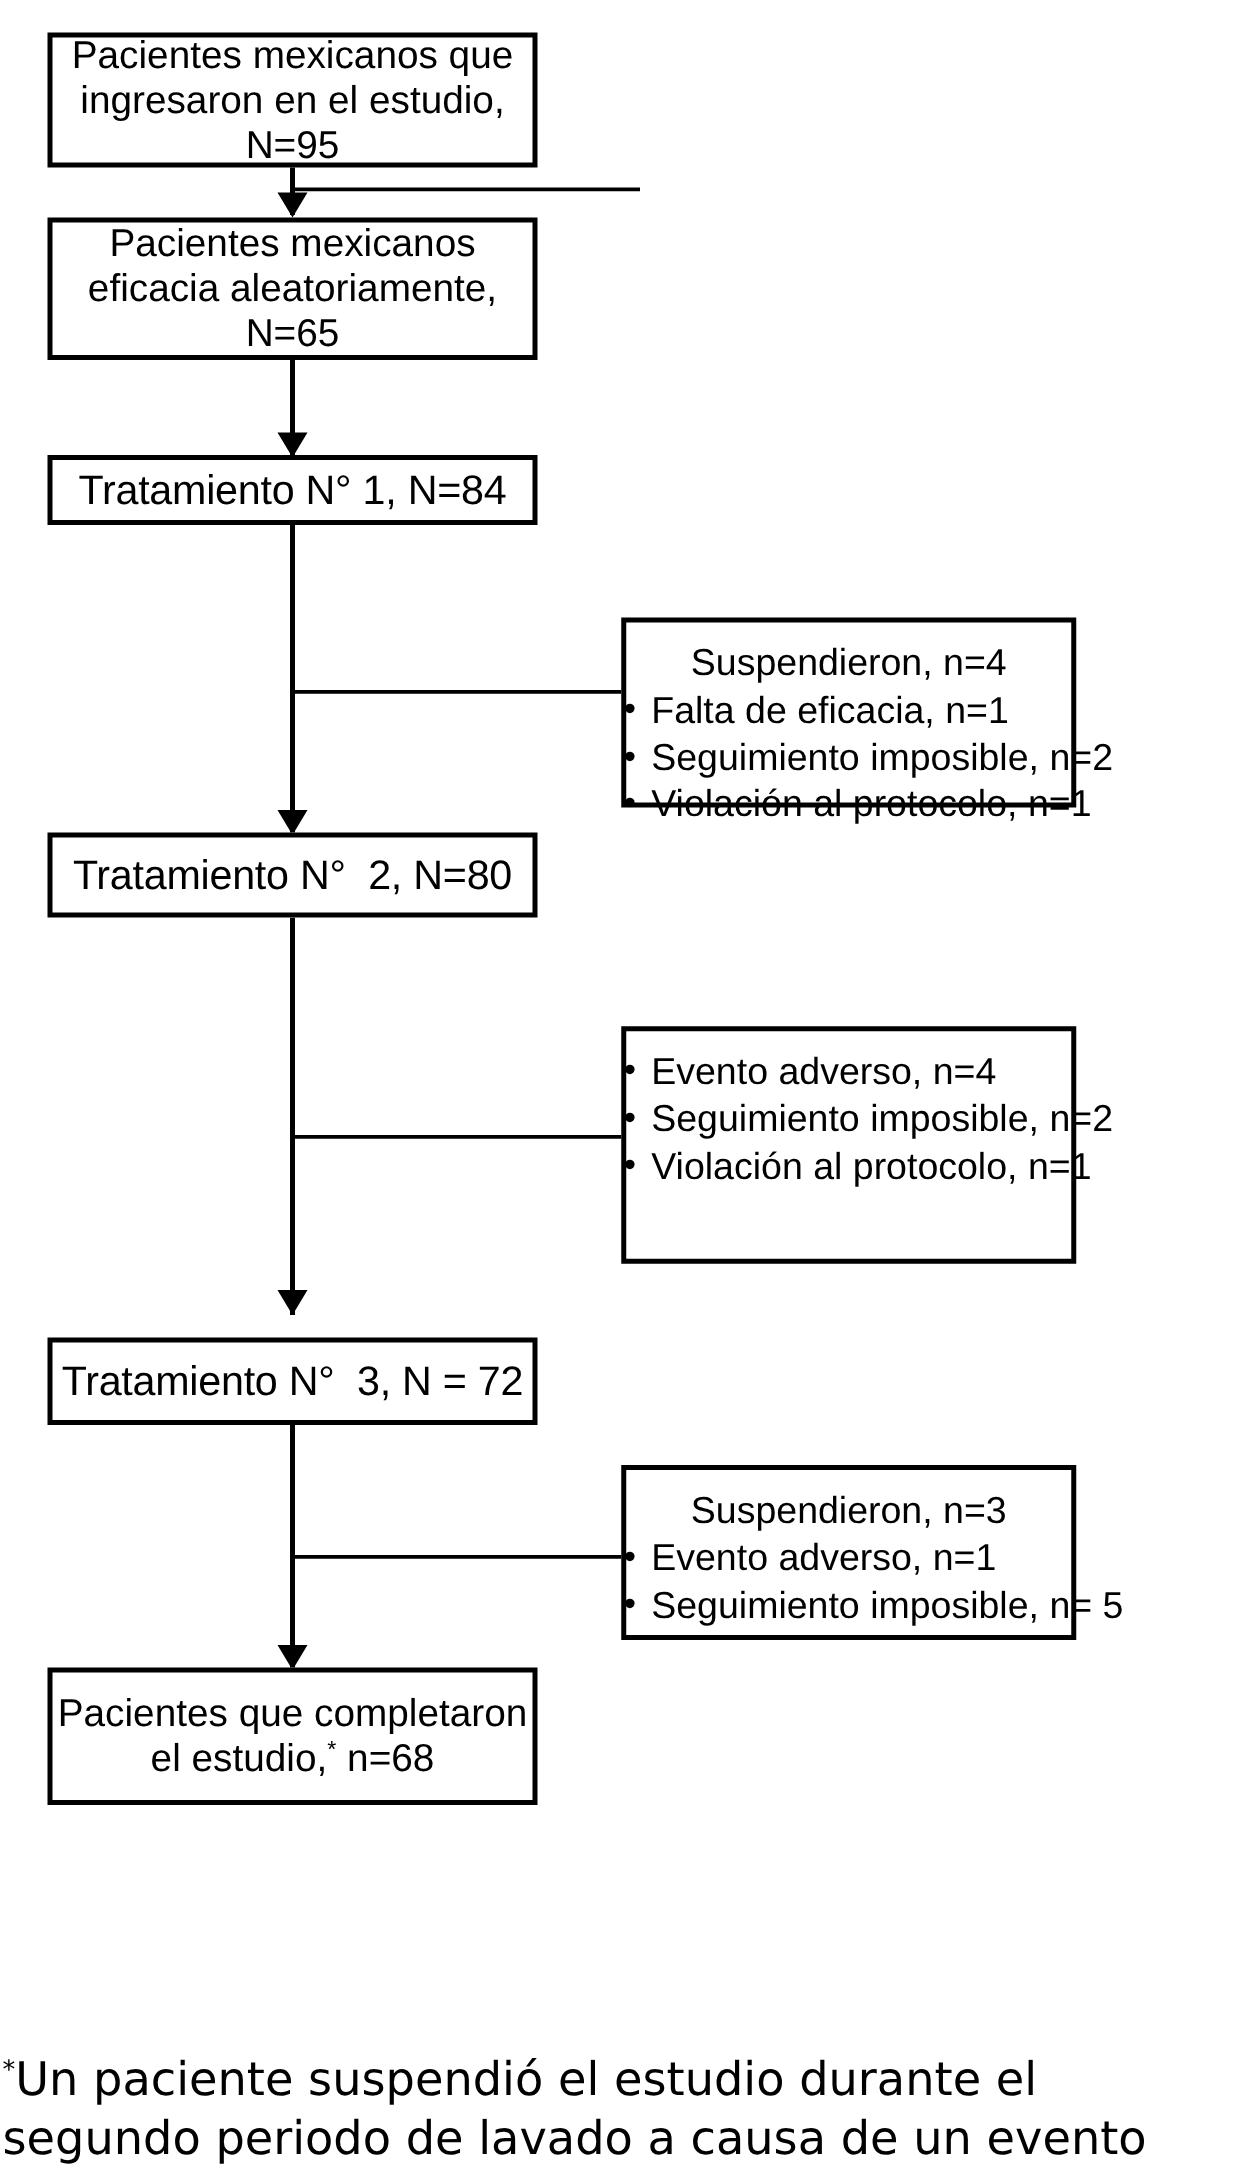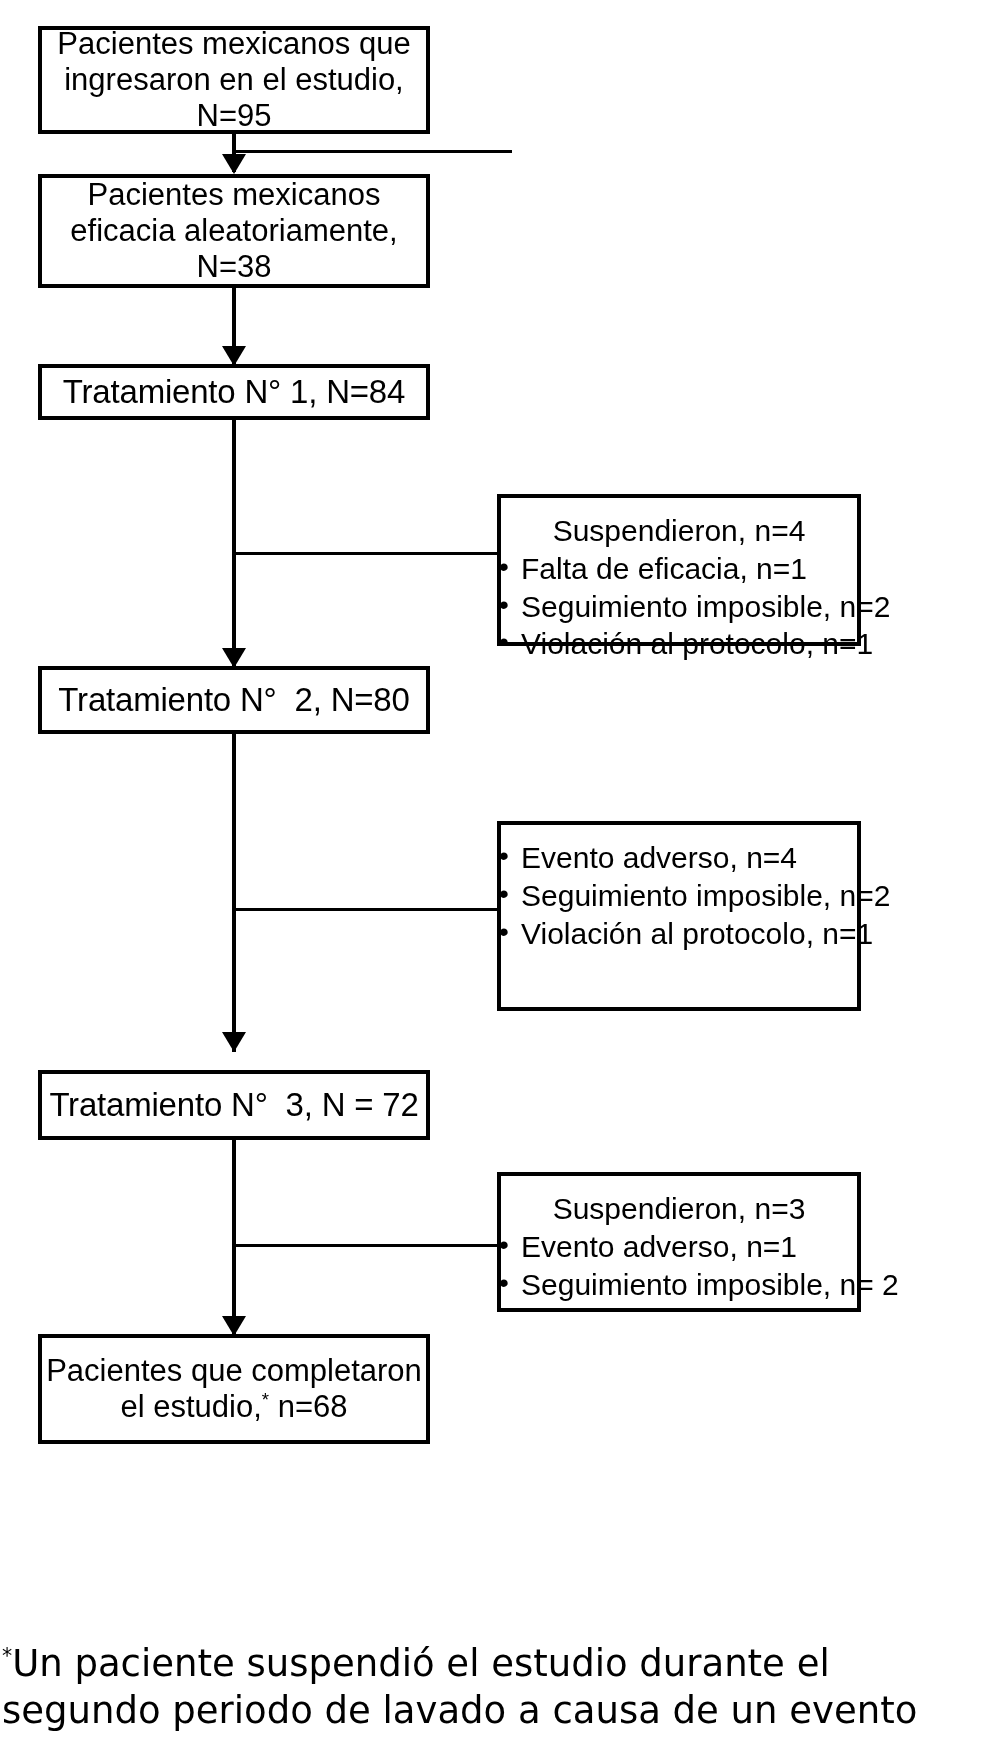--- a/index.html
+++ b/index.html
@@ -130,21 +130,21 @@
 
   <div class="vline" style="left:232px; top:108px; height:40px;"></div>
   <div class="arrowhead" style="left:222px; top:130px;"></div>
 
   <div class="hline" style="left:234px; top:126px; width:278px;"></div>
 
 
   <div class="box regular" style="left:38px; top:150px; width:392px; height:114px;">
     <div class="line">Pacientes mexicanos</div>
     <div class="line">eficacia aleatoriamente,</div>
-    <div class="line">N=38</div>
+    <div class="line">N=65</div>
   </div>
 
   <div class="vline" style="left:232px; top:264px; height:78px;"></div>
   <div class="arrowhead" style="left:222px; top:322px;"></div>
 
   <div class="box bold" style="left:38px; top:340px; width:392px; height:56px;">
     <div class="line">Tratamiento N° 1, N=84</div>
   </div>
 
   <div class="vline" style="left:232px; top:396px; height:248px;"></div>
@@ -189,21 +189,21 @@
   <div class="vline" style="left:232px; top:1116px; height:196px;"></div>
   <div class="arrowhead" style="left:222px; top:1292px;"></div>
 
   <div class="hline" style="left:234px; top:1220px; width:266px;"></div>
 
   <div class="panel" style="left:497px; top:1148px; width:364px; height:140px;">
     <div class="head">Suspendieron, n=3</div>
     <div class="items-center">
       <ul class="items-wrap" style="text-align:left; margin-left:-6px;">
         <li>Evento adverso, n=1</li>
-        <li>Seguimiento imposible, n= 2</li>
+        <li>Seguimiento imposible, n= 5</li>
       </ul>
     </div>
   </div>
 
   <div class="box regular" style="left:38px; top:1310px; width:392px; height:110px;">
     <div class="line">Pacientes que completaron</div>
     <div class="line"><span>el estudio,</span><span class="sup">*</span><span> n=68</span></div>
   </div>
 
 </div>

